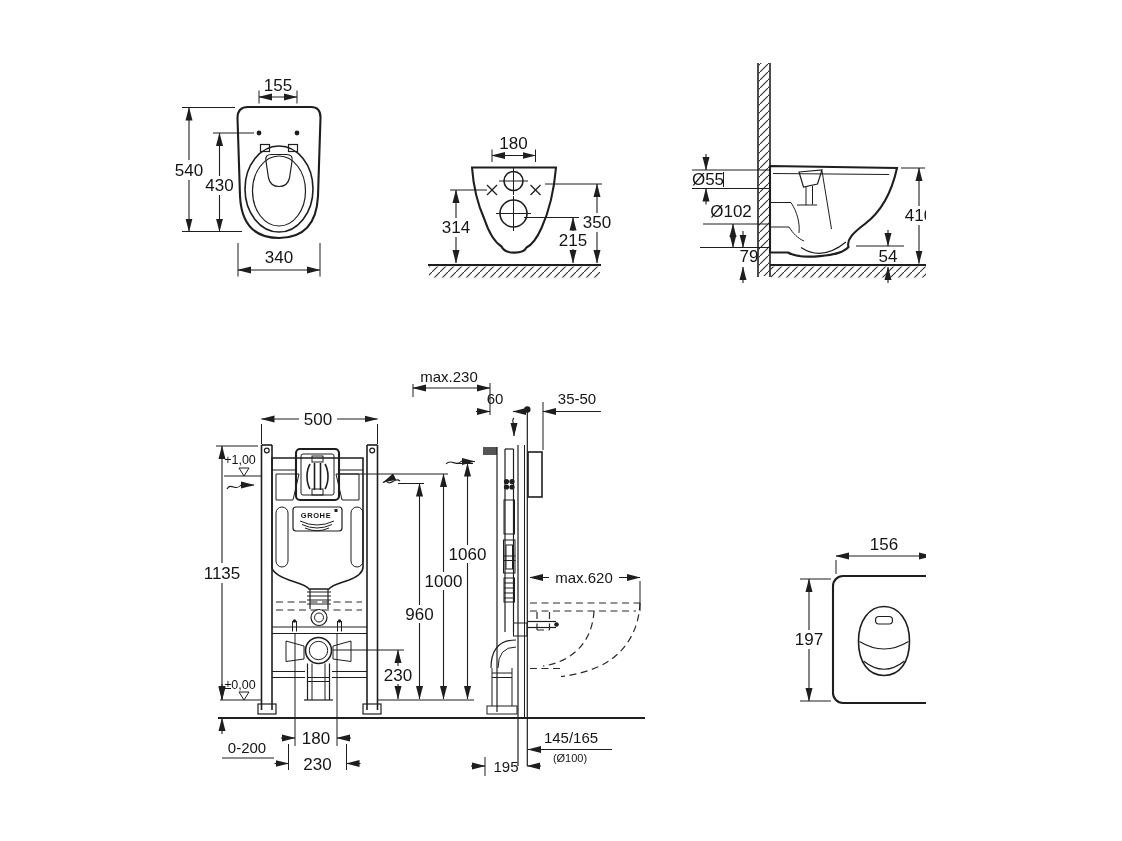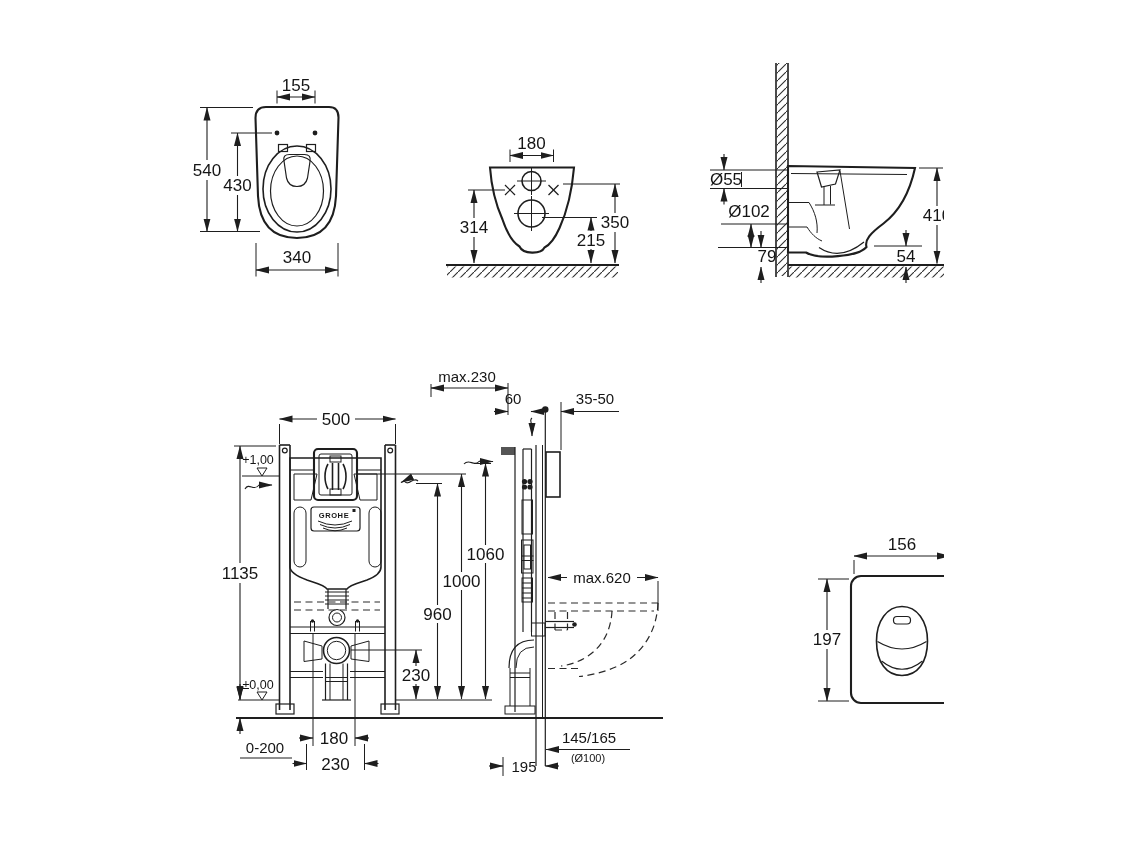--- a/index.html
+++ b/index.html
@@ -1,17 +1,17 @@
 <!DOCTYPE html>
 <html><head>
 <meta charset="utf-8">
 <style>
   html,body{margin:0;padding:0;background:#fff;}
   .stage{position:relative;width:926px;height:841px;background:#ffffff;overflow:hidden;
-         font-family:"Liberation Sans",sans-serif;margin-left:18px;}
+         font-family:"Liberation Sans",sans-serif;}
   svg{display:block;}
   svg .ln{fill:none;stroke:#1e1e1e;stroke-width:1.6;}
   svg .s2{stroke-width:2.1;}
   svg .s12{stroke-width:1.2;}
   svg .s1{stroke-width:1;}
   svg .dim{fill:none;stroke:#1e1e1e;stroke-width:1.1;}
   svg .ext{fill:none;stroke:#1e1e1e;stroke-width:1;}
   svg .dash{fill:none;stroke:#2a2a2a;stroke-width:1.2;stroke-dasharray:7 4.5;}
   svg .m{fill:#ffffff;stroke:none;}
   svg text{font-family:"Liberation Sans",sans-serif;fill:#151515;font-size:17px;text-anchor:middle;}

